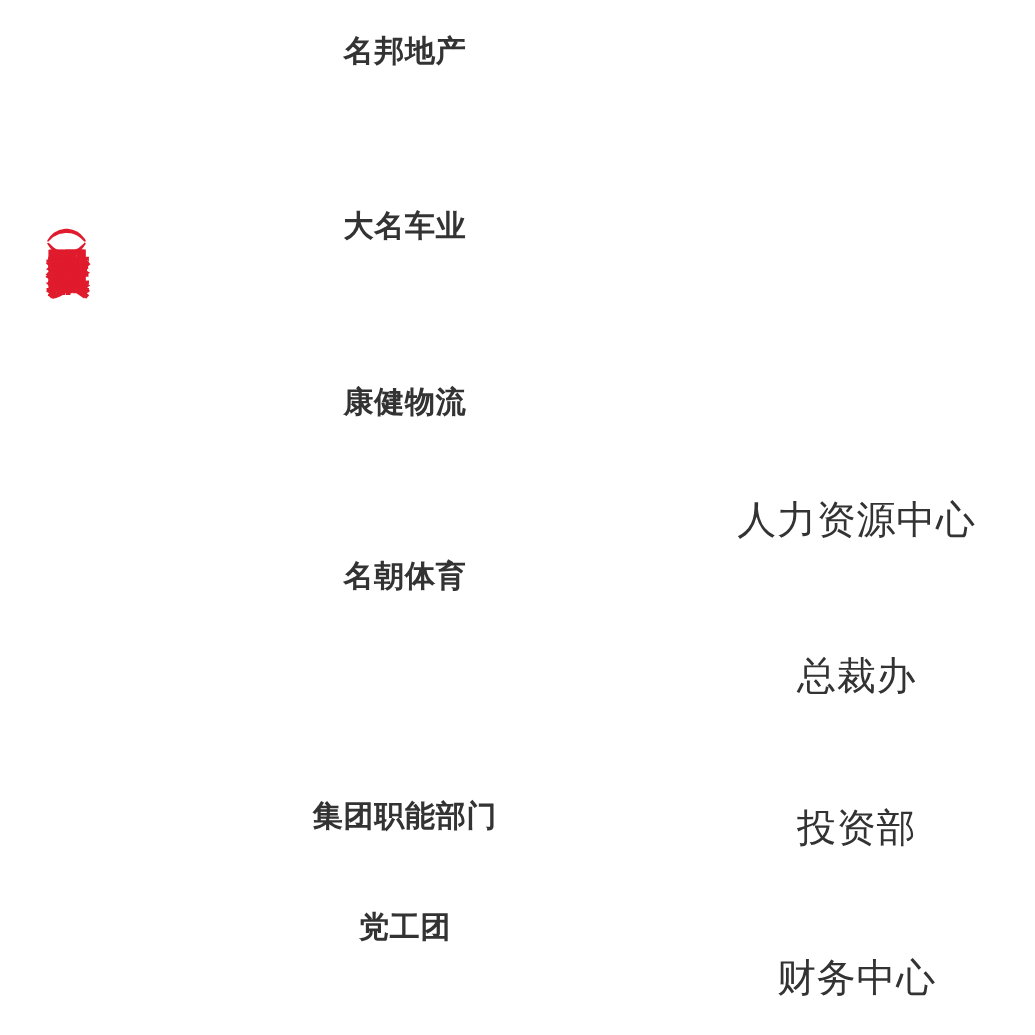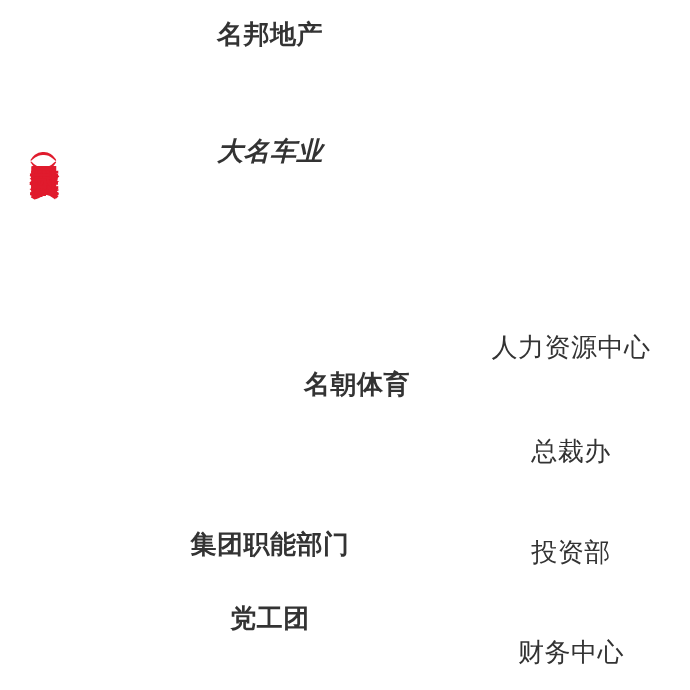--- a/index.html
+++ b/index.html
@@ -47,21 +47,21 @@
     left: 130px;
     top: 0;
     width: 280px;
     height: 690px;
   }
   .unit-item {
     position: absolute;
     left: 0;
     width: 280px;
     text-align: center;
-    font-size: 26px;
+    font-size: 20px;
     font-weight: bold;
     color: #333333;
     letter-spacing: 0.5px;
     white-space: nowrap;
     transform: translateY(-50%);
   }
 
   
   .dept-column {
     position: absolute;
@@ -85,22 +85,23 @@
 </style>
 </head>
 <body>
 
 <div id="org-chart">
 
   <div class="company-name-vertical">安徽省大名实业（集团）有限公司</div>
 
   <div class="unit-column">
     <div class="unit-item" style="top:34px;">名邦地产</div>
-    <div class="unit-item" style="top:151px;font-style:italic;">大名车业</div>
-    <div class="unit-item" style="top:384px;text-align:right;">名朝体育</div>
+    <div class="unit-item" style="top:151px;">大名车业</div>
+    <div class="unit-item" style="top:268px;">康健物流</div>
+    <div class="unit-item" style="top:384px;">名朝体育</div>
     <div class="unit-item" style="top:501px;margin-top:43px;">集团职能部门</div>
     <div class="unit-item" style="top:618px;font-family:Liberation Serif, serif;">党工团</div>
   </div>
 
   <div class="dept-column">
     <div class="dept-item" style="top:347px;">人力资源中心</div>
     <div class="dept-item" style="top:451px;">总裁办</div>
     <div class="dept-item" style="top:552px;">投资部</div>
     <div class="dept-item" style="top:652px;">财务中心</div>
   </div>

